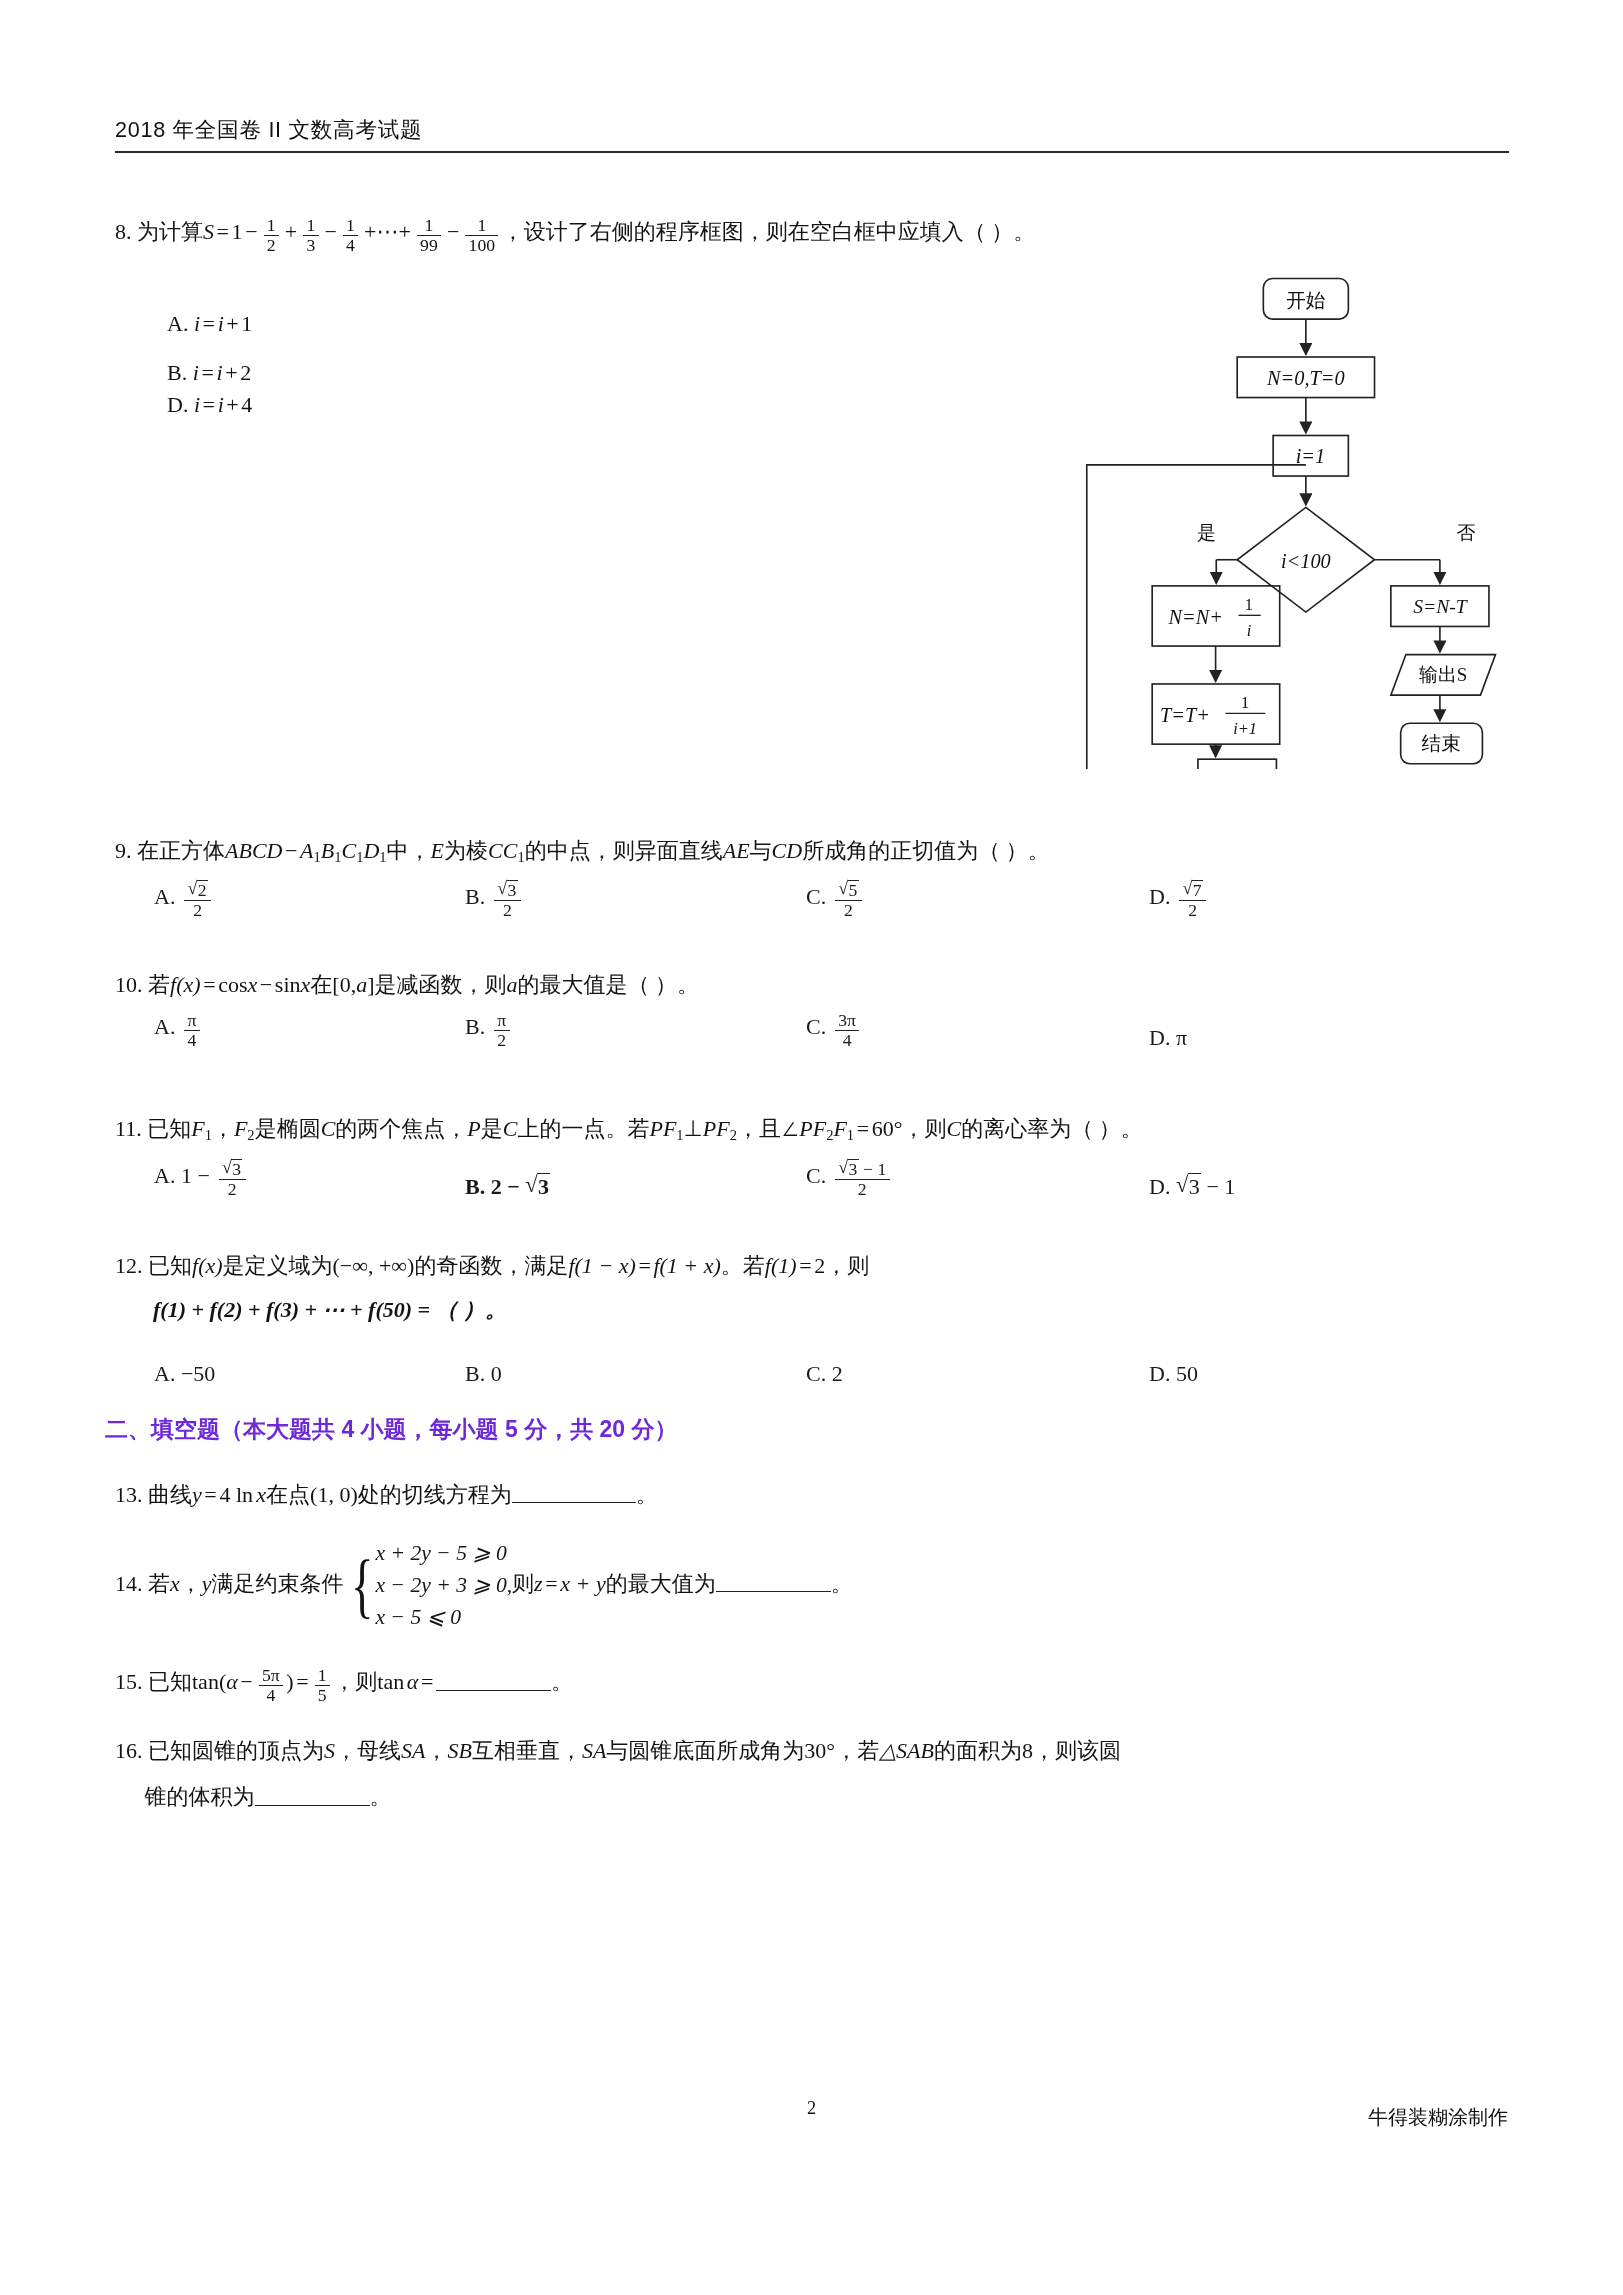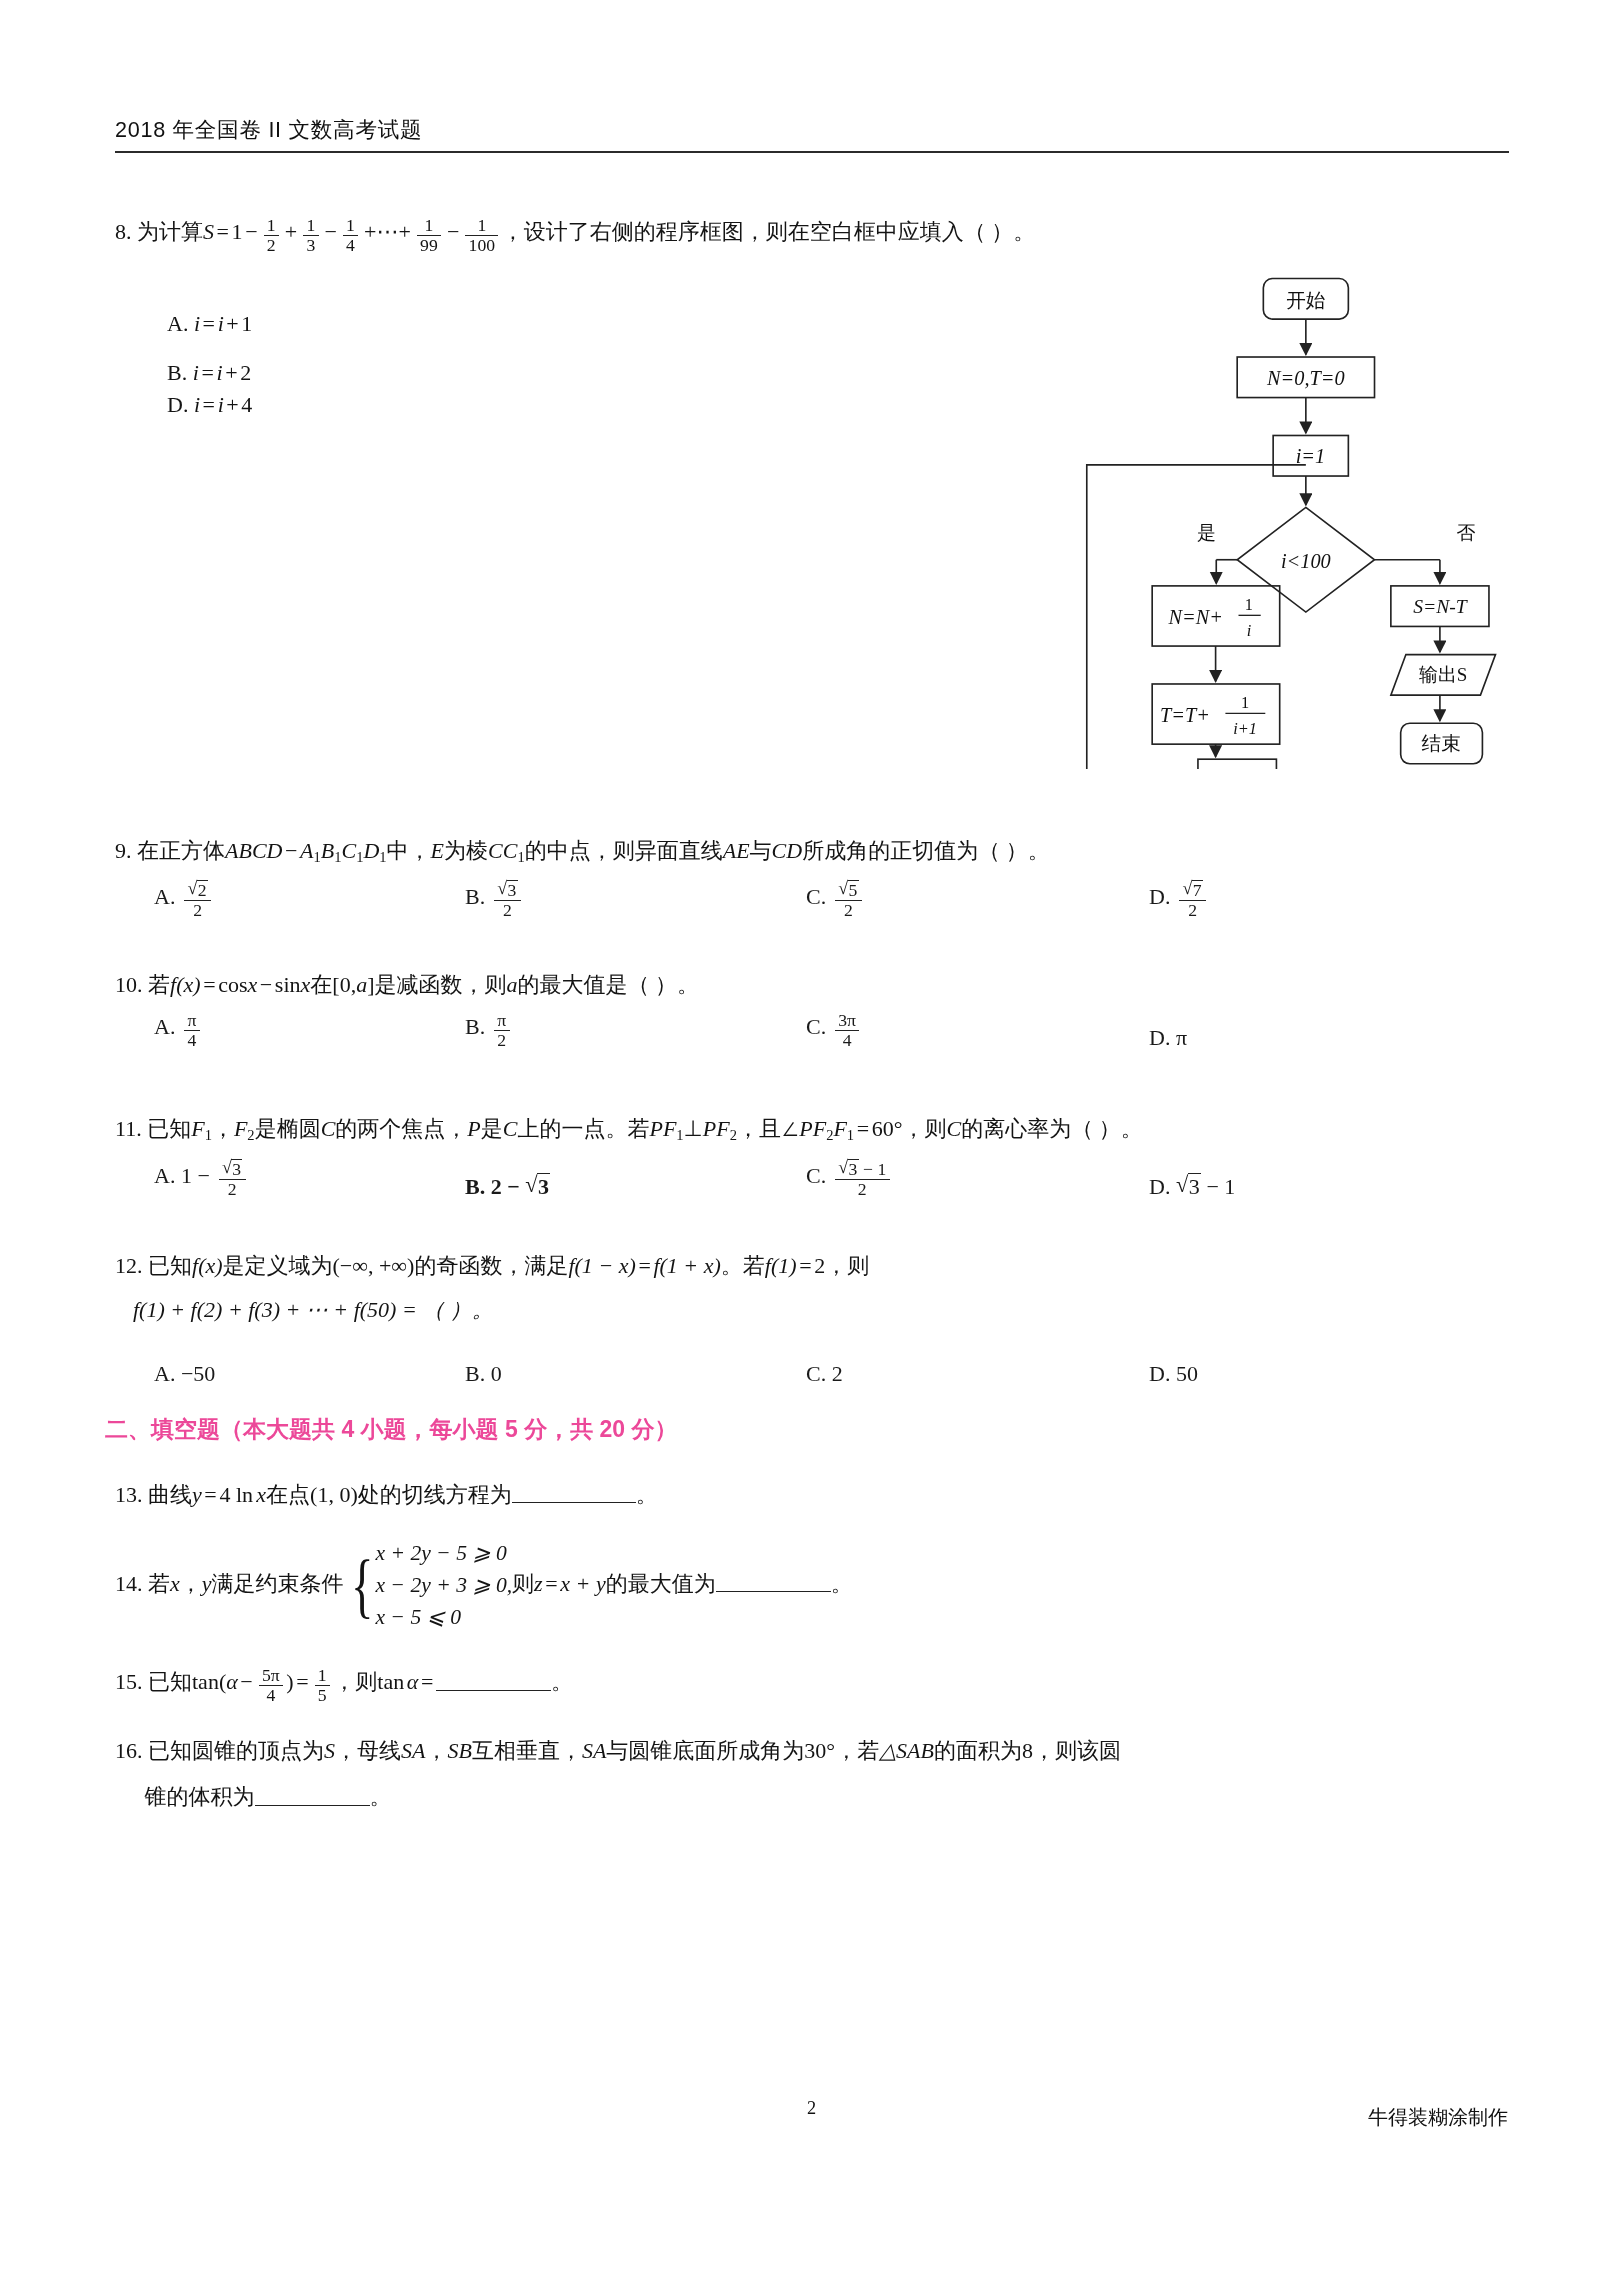--- a/index.html
+++ b/index.html
@@ -57,21 +57,21 @@
   .blank-sm { width:115px; }
 
   
   .q { position:absolute; left:0; width:1394px; }
   .opt-row { position:absolute; left:0; width:1394px; font-size:22px; }
   .opt { position:absolute; white-space:nowrap; }
 
   
   .sect-head {
     position:absolute; left:0; font-family:"Liberation Sans", sans-serif;
-    font-weight:bold; font-size:23px; color:#ec4899; white-space:nowrap;
+    font-weight:bold; font-size:23px; color:#6d28d9; white-space:nowrap;
   }
 
   
   .flow { position:absolute; left:1067px; top:272px; width:445px; height:497px; }
   .flow svg { display:block; }
 
   
   .sysbrace {
     display:inline-block; vertical-align:middle;
     font-size:72px; line-height:0.8; font-weight:300;
@@ -274,21 +274,21 @@
     <span class="opt" style="left:1034px; top:14.4px;">
       <span class="mn">D.</span>
       <span class="sqrt"><span class="rad mn">3</span></span><span class="mn"> − 1</span>
     </span>
   </div>
 
   <div class="q" style="left:115px; top:1250px;">
     <div class="qline">
       <span class="zh">12. 已知</span><span class="mi">f</span><span class="mi">(x)</span><span class="zh">是定义域为</span><span class="mn">(−∞, +∞)</span><span class="zh">的奇函数，满足</span><span class="mi">f</span><span class="mi">(1 − x)</span><span class="op mn">=</span><span class="mi">f</span><span class="mi">(1 + x)</span><span class="zh">。若</span><span class="mi">f</span><span class="mi">(1)</span><span class="op mn">=</span><span class="mn">2</span><span class="zh">，则</span>
     </div>
-    <div class="qline mi" style="margin-top:11.8px; margin-left:18px;">f(1) + f(2) + f(3) + ⋯ + f(50) = （  ）。</div>
+    <div class="qline mi" style="margin-top:11.8px; margin-left:38px;font-weight:bold;">f(1) + f(2) + f(3) + ⋯ + f(50) = （  ）。</div>
   </div>
 
   <div class="opt-row" style="left:115px; top:1361px;">
     <span class="opt" style="left:39px;">
       <span class="mn">A.</span>
       <span class="mn">−50</span>
     </span>
     <span class="opt" style="left:350px;">
       <span class="mn">B.</span>
       <span class="mn">0</span>

